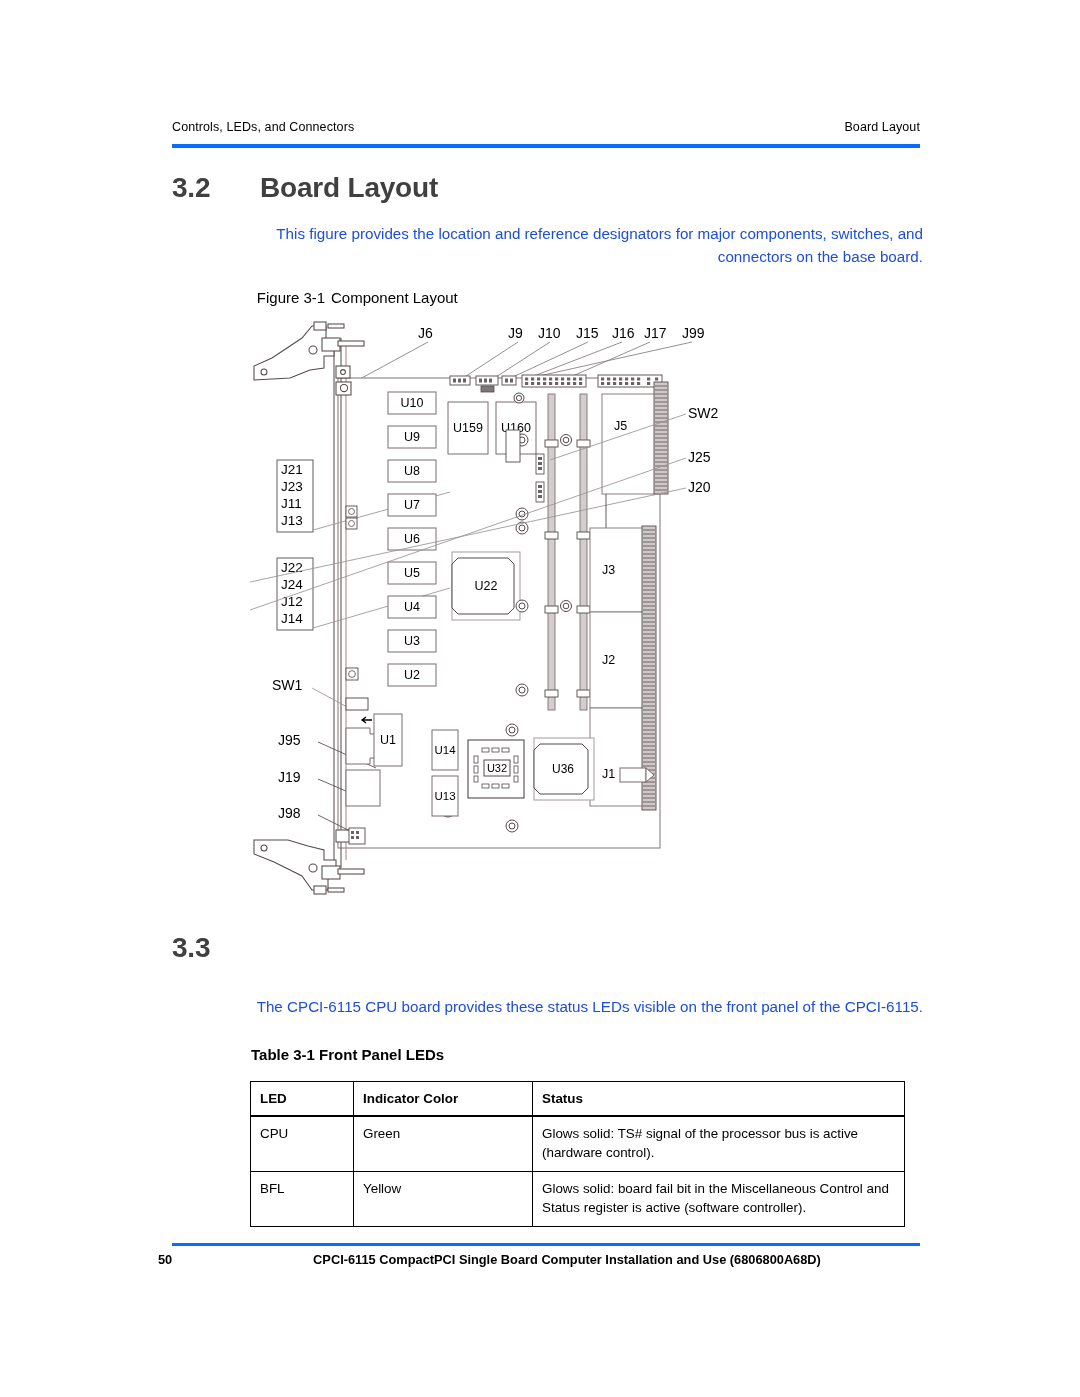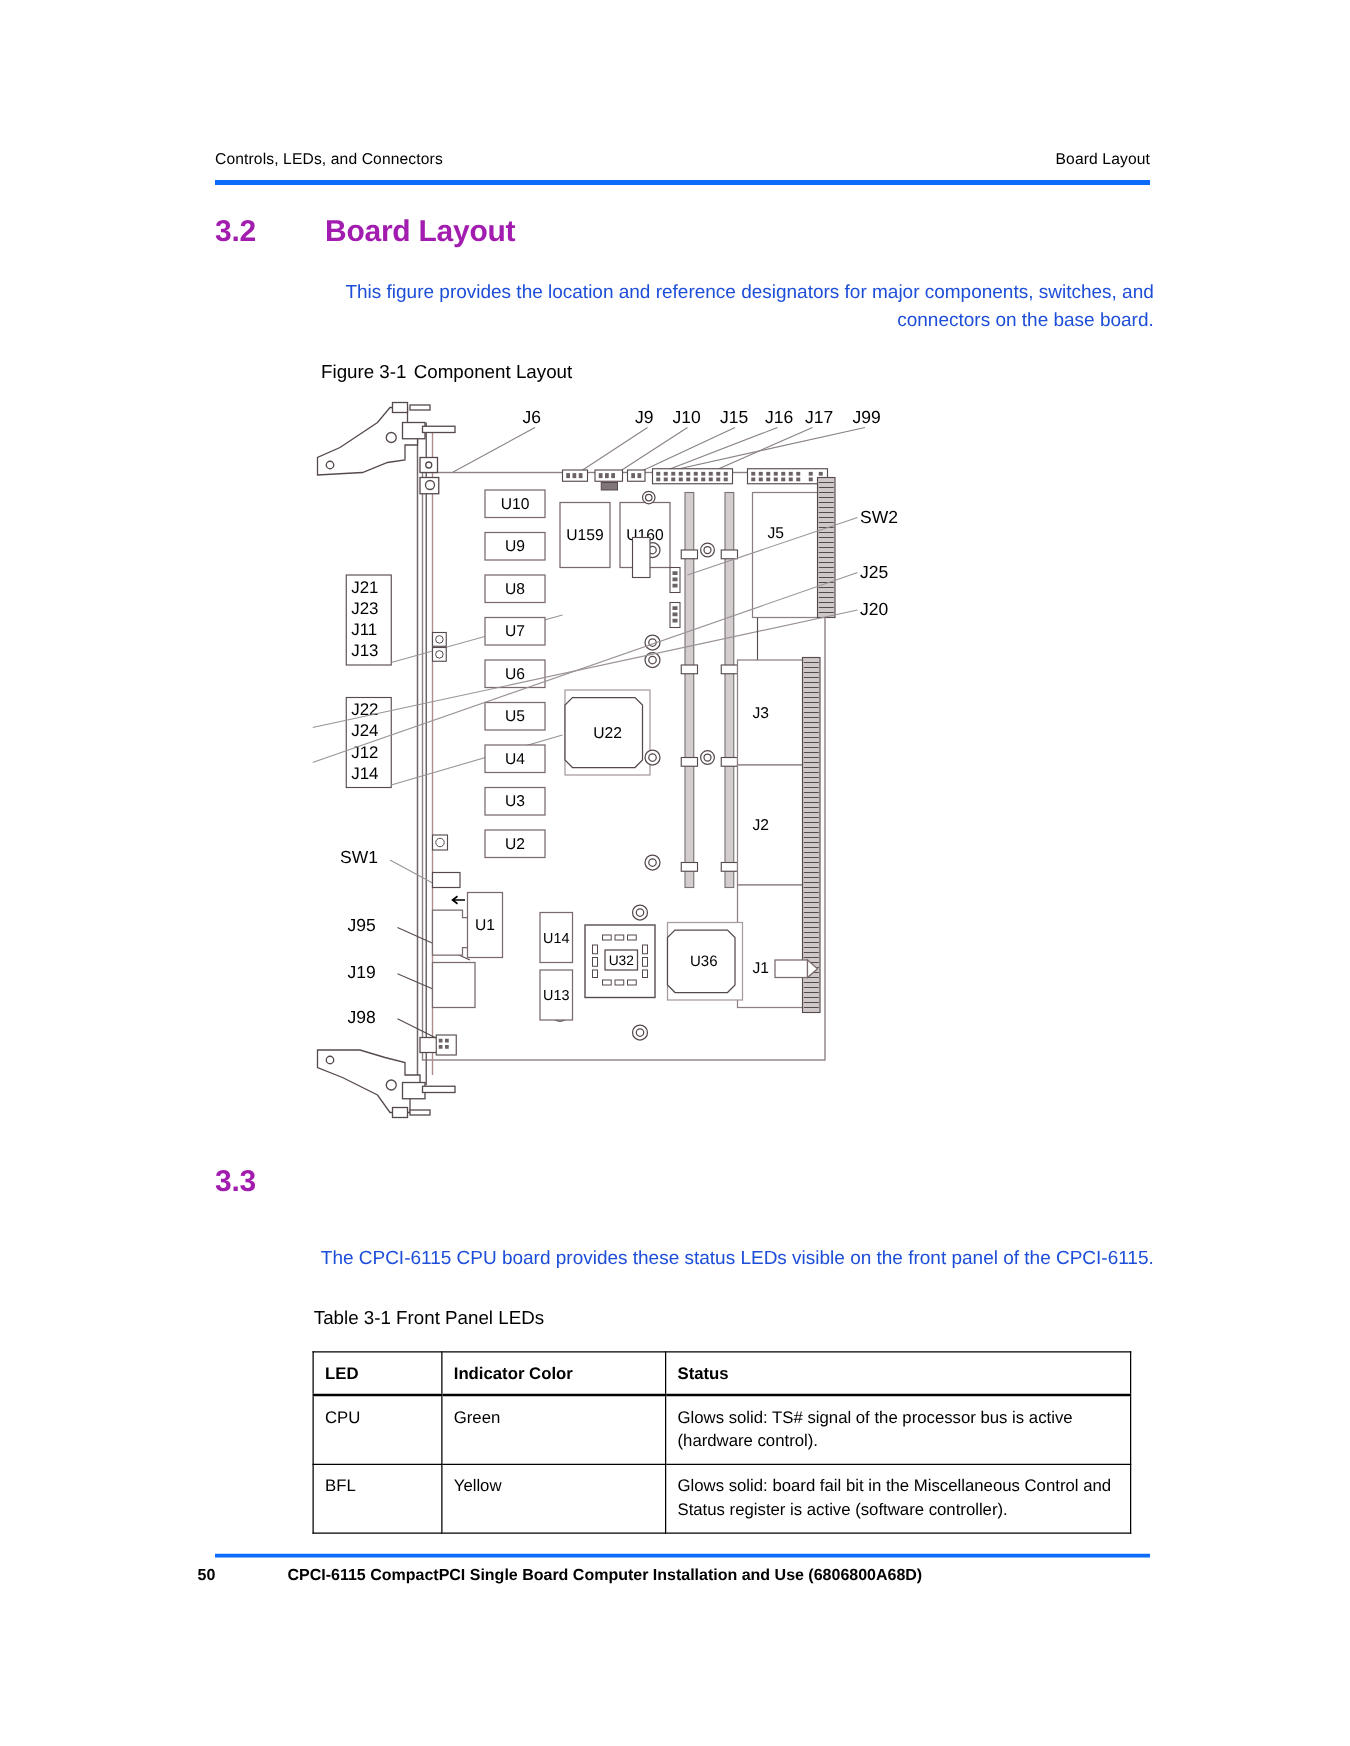--- a/index.html
+++ b/index.html
@@ -40,23 +40,23 @@
     width: 748px;
     height: 4px;
     background: #0b6bfb;
   }
 
   
   .sec {
     position: absolute;
     left: 172px;
     width: 760px;
-    color: #a21caf;
+    color: #404040;
     font-weight: bold;
-    font-size: 24px;
+    font-size: 28px;
     letter-spacing: -0.2px;
     display: flex;
   }
   .sec .num { width: 88px; flex: 0 0 88px; }
   #sec32 { top: 172px; }
   #sec33 { top: 932px; }
 
   
   .body-text {
     position: absolute;
@@ -71,21 +71,21 @@
   #para33 { top: 995px; }
 
   .cap {
     position: absolute;
     left: 251px;
     font-size: 15px;
     color: #000;
   }
   #fig-cap { top: 289px; text-align: center; }
   #fig-cap .cap-lbl { display: inline-block; min-width: 80px; }
-  #tbl-cap { top: 1046px; }
+  #tbl-cap { top: 1046px; font-weight: bold; }
 
   
   #figure {
     position: absolute;
     left: 250px;
     top: 320px;
     width: 510px;
     height: 580px;
   }
   #figure svg { display: block; }
@@ -131,23 +131,24 @@
     font-size: 12.8px;
     font-weight: bold;
   }
   .ft-num {
     position: absolute;
     left: 0;
     top: 0;
   }
   .ft-title {
     position: absolute;
-    left: 16px;
+    left: 0;
     top: 0;
     width: 762px;
+    text-align: center;
     padding-left: 56px;
     box-sizing: border-box;
   }
 </style>
 </head>
 <body>
 
 <div class="page">
 
   <div class="rh">

